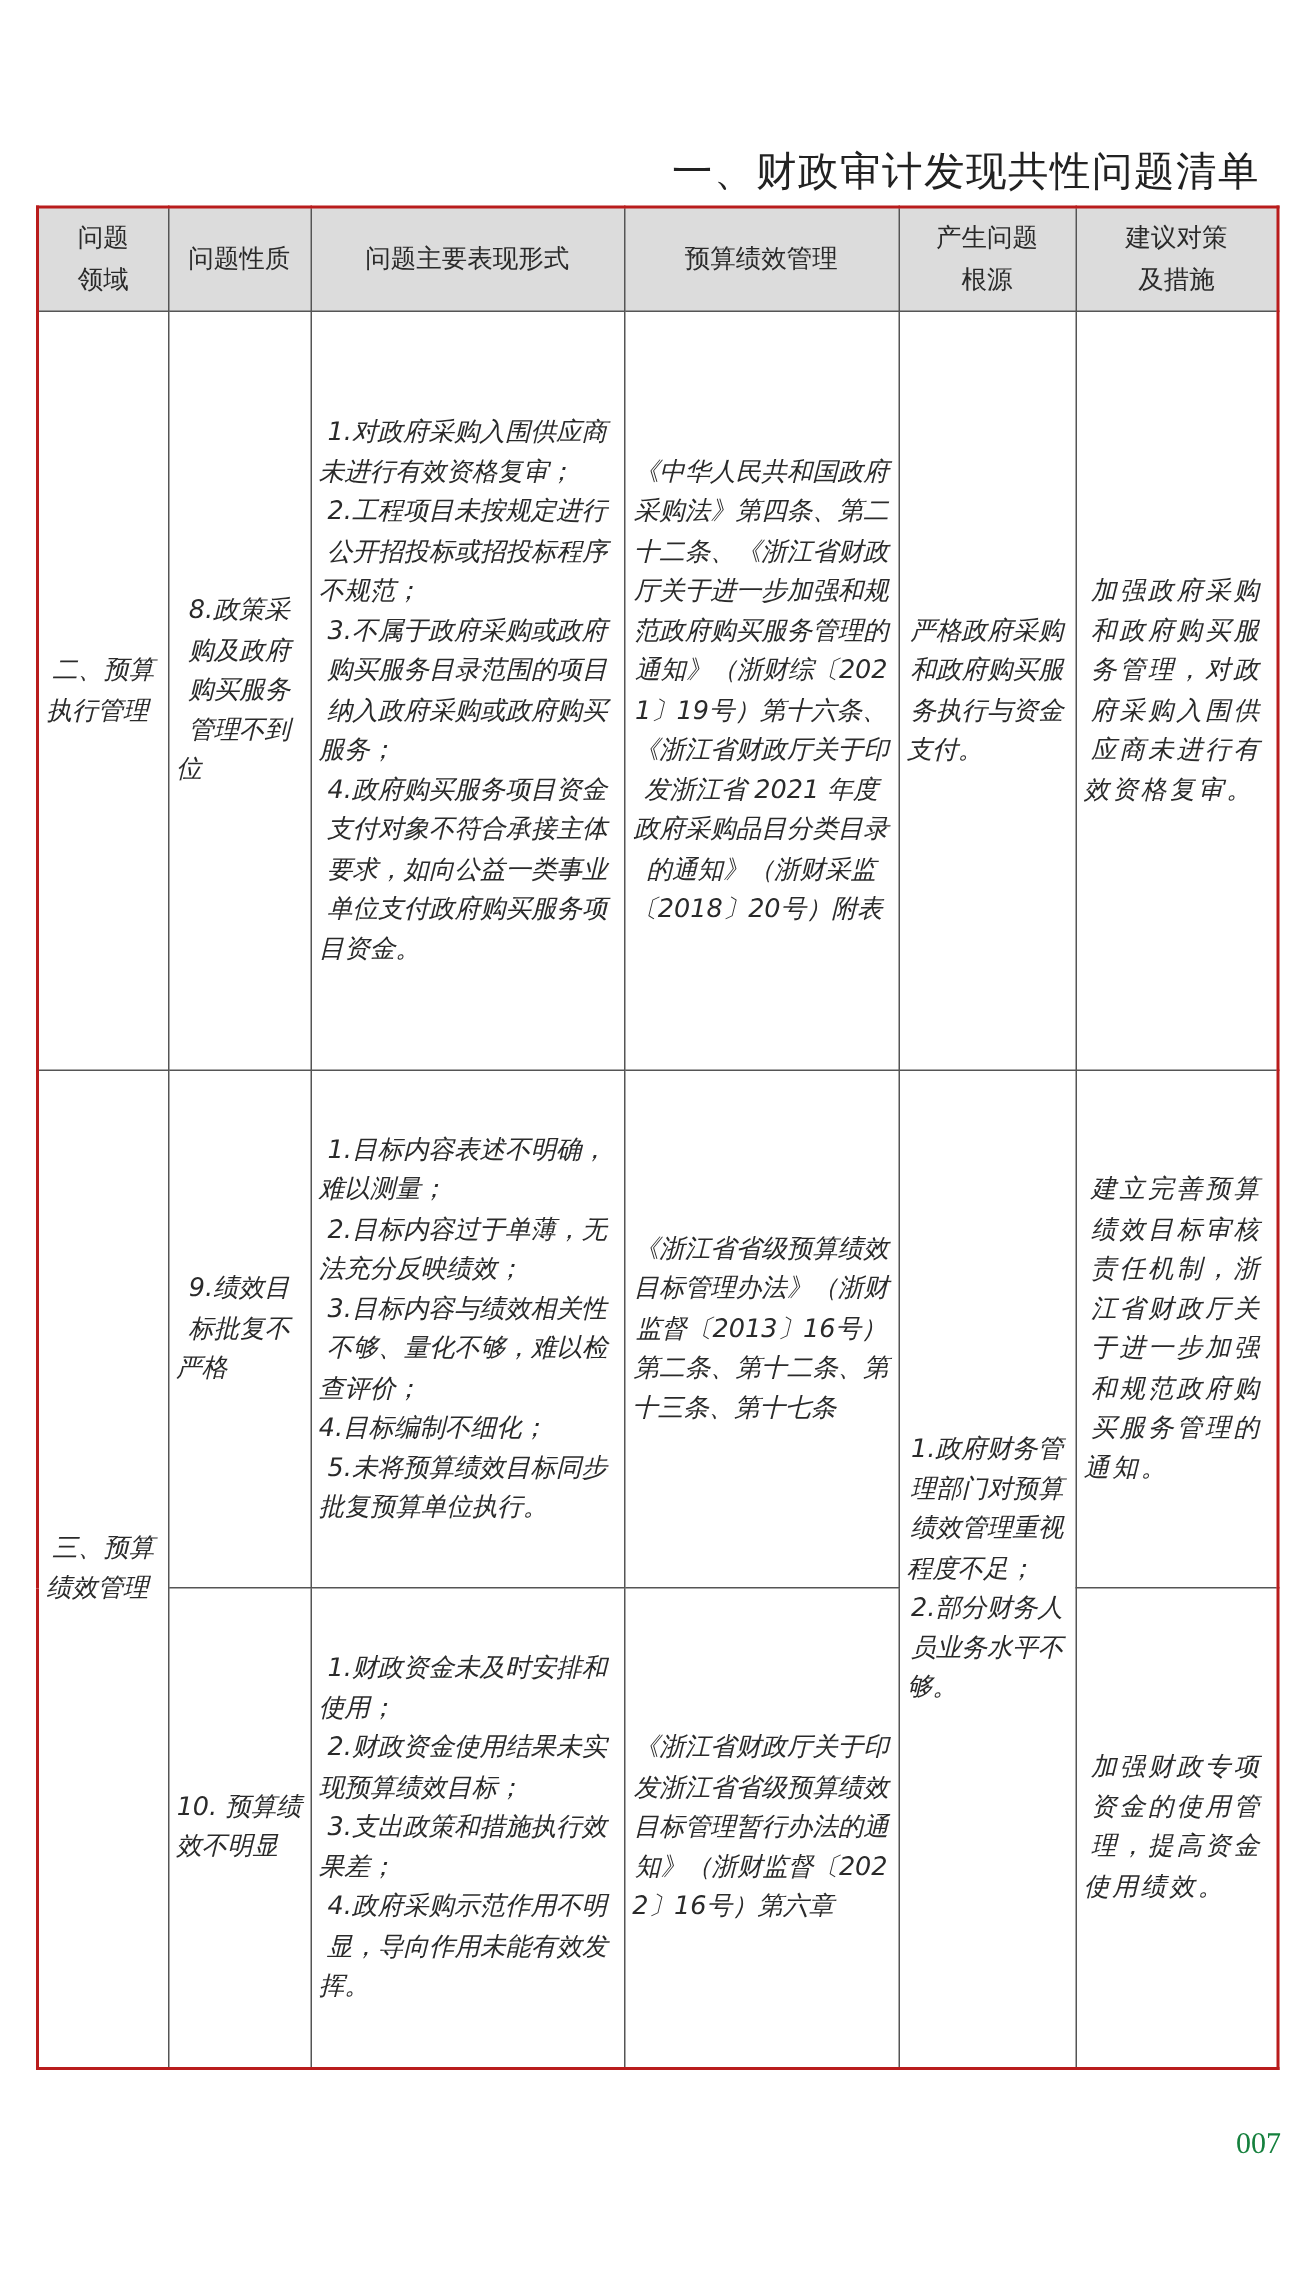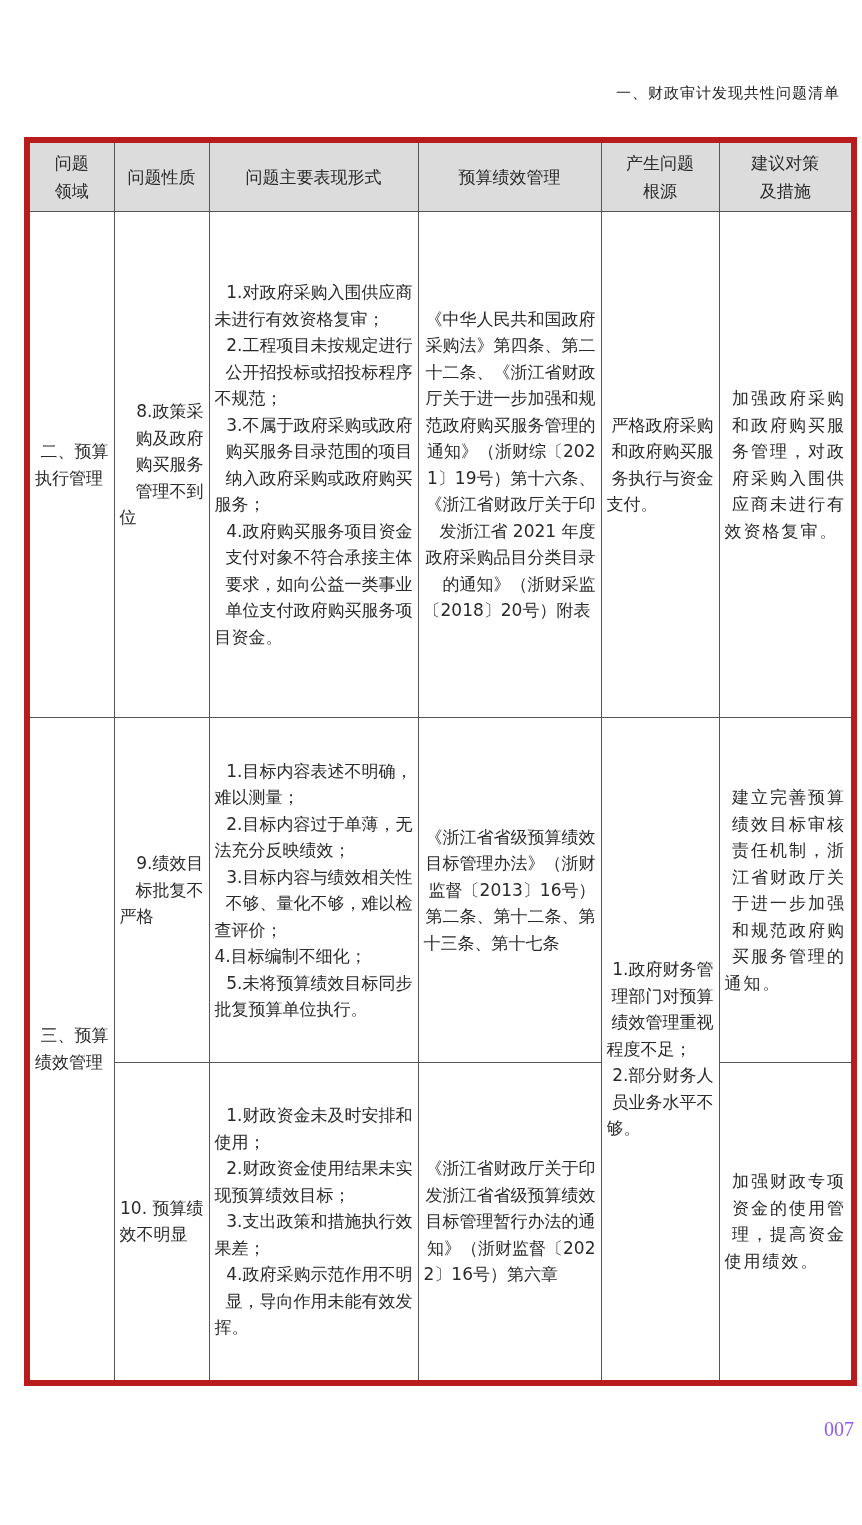--- a/index.html
+++ b/index.html
@@ -2,43 +2,43 @@
 <html><head>
   <meta charset="utf-8">
   <style>
     html, body { margin: 0; padding: 0; }
     body {
       width: 862px; height: 1525px; background: #ffffff; position: relative;
       font-family: "DejaVu Sans", "Liberation Sans", sans-serif; color: #2a2a2a;
       overflow: hidden;
     }
     .section-title {
-      position: absolute; top: 84px; right: 22px;
-      font-size: 15px; letter-spacing: 1px; color: #222;
+      position: absolute; top: 96px; right: 22px;
+      font-size: 27px; letter-spacing: 1px; color: #222;
     }
     table.audit {
       position: absolute; left: 24px; top: 137px;
       width: 827px; border-collapse: collapse; table-layout: fixed;
-      border: 6px solid #b91c1c;
+      border: 2px solid #b91c1c;
     }
     table.audit th, table.audit td {
       border: 1px solid #555; vertical-align: middle;
       font-size: 17px; line-height: 26.5px; padding: 2px 5px;
       color: #2a2a2a; font-weight: normal;
     }
     table.audit thead th {
       background: #dcdcdc; text-align: center; height: 64px;
       line-height: 28px; padding: 2px 4px;
     }
-    table.audit td { text-align: right; word-break: break-all; }
+    table.audit td { text-align: center; word-break: break-all; font-style: italic; }
     td.justify { text-align: justify; text-align-last: left; }
     .pre { white-space: pre-line; }
     .page-number {
       position: absolute; top: 1418px; right: 8px;
-      font-family: "Liberation Serif", "DejaVu Serif", serif; font-size: 20px; color: #8b5cf6;
+      font-family: "Liberation Serif", "DejaVu Serif", serif; font-size: 20px; color: #15803d;
     }
   </style>
 </head>
 <body>
 
 <div class="section-title">一、财政审计发现共性问题清单</div>
 
 <table class="audit">
   <colgroup>
     <col style="width:87px">

